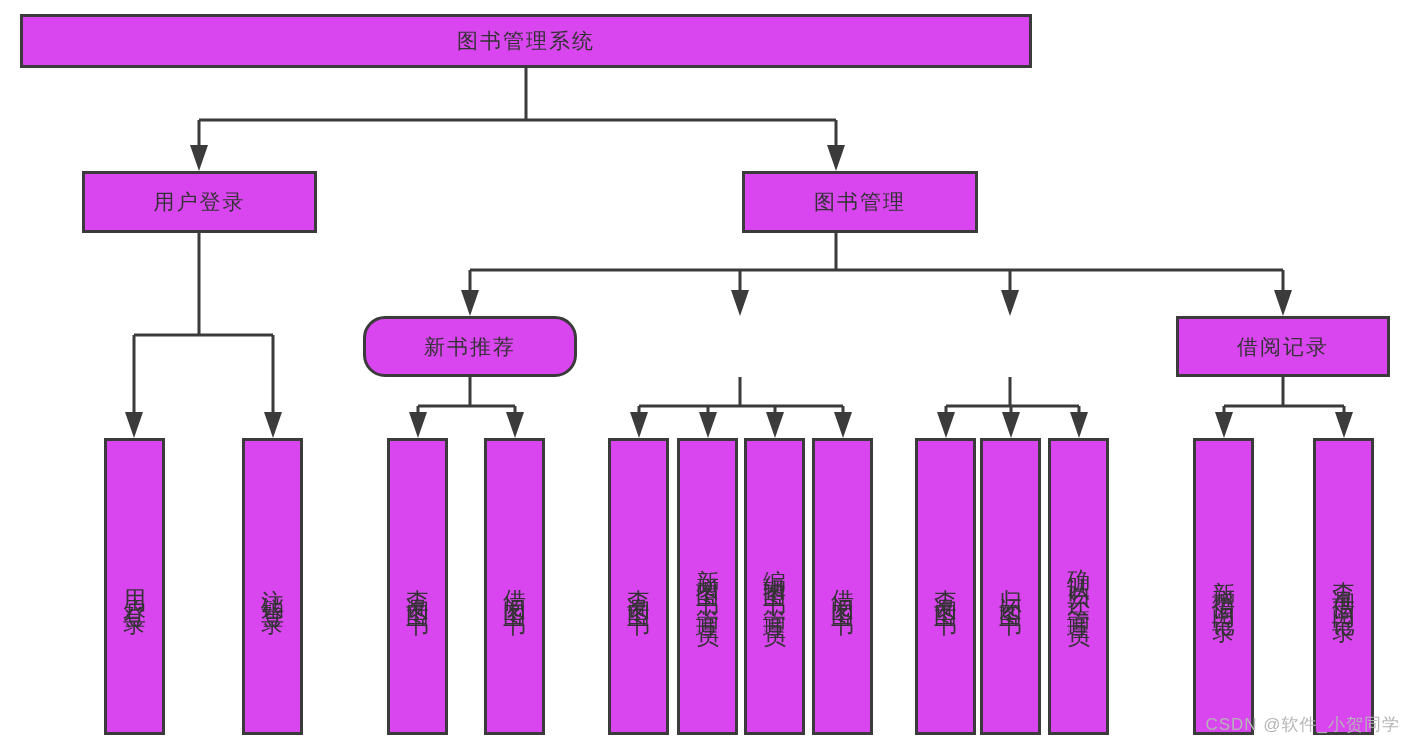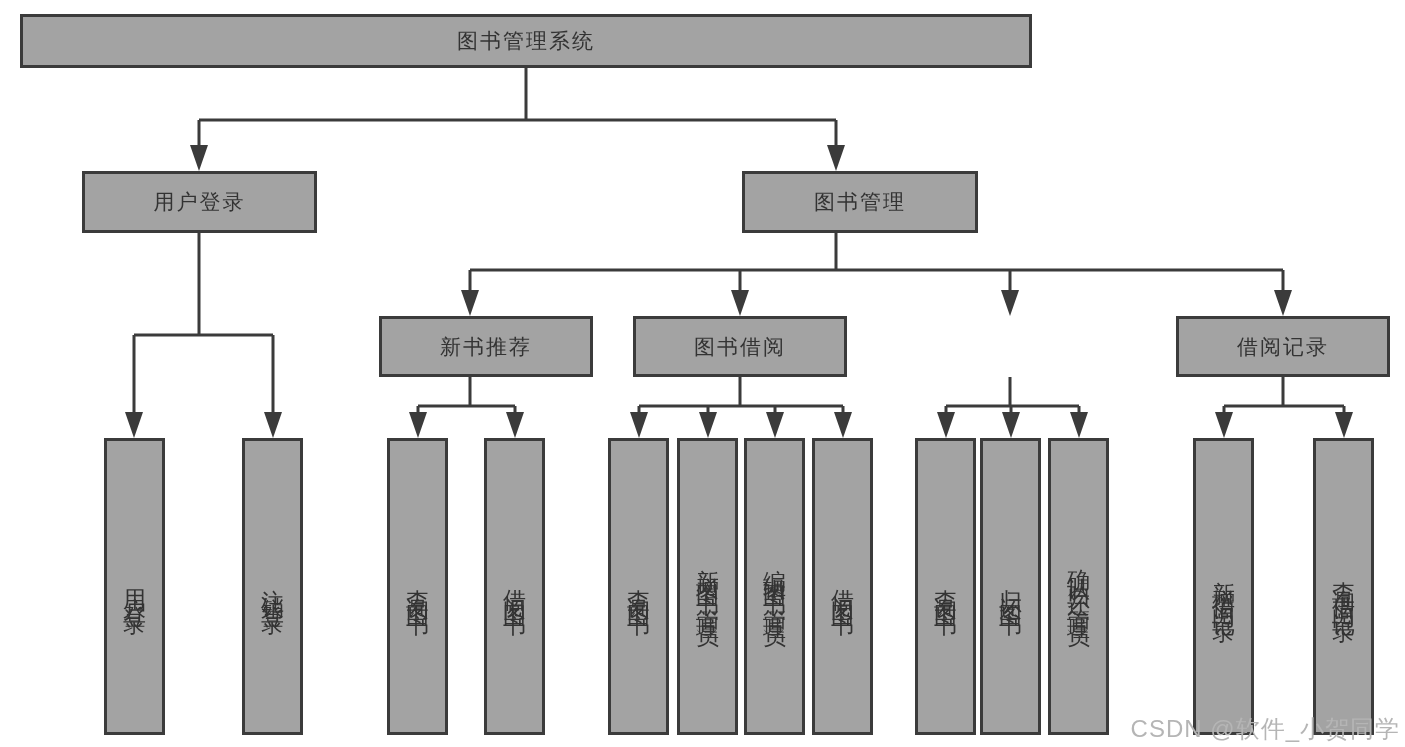--- a/index.html
+++ b/index.html
@@ -20,33 +20,33 @@
   }
   .connectors{
     position:absolute;left:0;top:0;width:1405px;height:747px;
     pointer-events:none;
   }
   .connectors path{stroke:var(--line);stroke-width:3;fill:none;}
   .connectors polygon{fill:var(--line);stroke:none;}
   .box{
     position:absolute;
     box-sizing:border-box;
-    background:#a3a3a3;
+    background:#d946ef;
     border:3px solid var(--box-border);
     display:flex;align-items:center;justify-content:center;
     text-align:center;
     font-size:21px;
     letter-spacing:2px;
     white-space:nowrap;
   }
   .root-box  {left:20px;  top:14px;  width:1012px; height:54px;}
   .lvl2-user {left:82px;  top:171px; width:235px;  height:62px;}
   .lvl2-book {left:718px; top:171px; width:236px;  height:62px;margin-left:24px;}
   .lvl3{top:316px;height:61px;width:214px;}
-  .lvl3-recommend{left:379px;}
+  .lvl3-recommend{left:363px;border-radius:22px;}
   .lvl3-borrow   {left:633px;}
   .lvl3-current  {left:903px;}
   .lvl3-records  {left:1176px;}
   .leaf{
     top:438px;height:297px;width:61px;
     writing-mode:vertical-rl;
     text-orientation:mixed;
     font-size:23px;
     letter-spacing:8px;
     line-height:1;
@@ -61,21 +61,21 @@
   .leaf-7 {left:744px;}
   .leaf-8 {left:812px;}
   .leaf-9 {left:915px;}
   .leaf-10{left:980px;}
   .leaf-11{left:1048px;}
   .leaf-12{left:1193px;}
   .leaf-13{left:1313px;}
   .watermark{
     position:absolute;
     right:5px;top:713px;
-    font-size:24px;
+    font-size:17px;
     color:var(--watermark);
     letter-spacing:1px;
   }
 </style>
 </head>
 <body>
 
 <div class="canvas">
 
   <svg class="connectors" viewBox="0 0 1405 747">
@@ -113,21 +113,20 @@
     <polygon points="1215,412 1233,412 1224,438"></polygon>
     <polygon points="1335,412 1353,412 1344,438"></polygon>
   </svg>
 
   <div class="box root-box">图书管理系统</div>
 
   <div class="box lvl2-user">用户登录</div>
   <div class="box lvl2-book">图书管理</div>
 
   <div class="box lvl3 lvl3-recommend">新书推荐</div>
-  <div class="box lvl3 lvl3-borrow">图书借阅</div>
   <div class="box lvl3 lvl3-records">借阅记录</div>
 
   <div class="box leaf leaf-1">用户登录</div>
   <div class="box leaf leaf-2">注销登录</div>
   <div class="box leaf leaf-3">查询图书</div>
   <div class="box leaf leaf-4">借阅图书</div>
   <div class="box leaf leaf-5">查询图书</div>
   <div class="box leaf leaf-6">新增图书（管理员）</div>
   <div class="box leaf leaf-7">编辑图书（管理员）</div>
   <div class="box leaf leaf-8">借阅图书</div>

